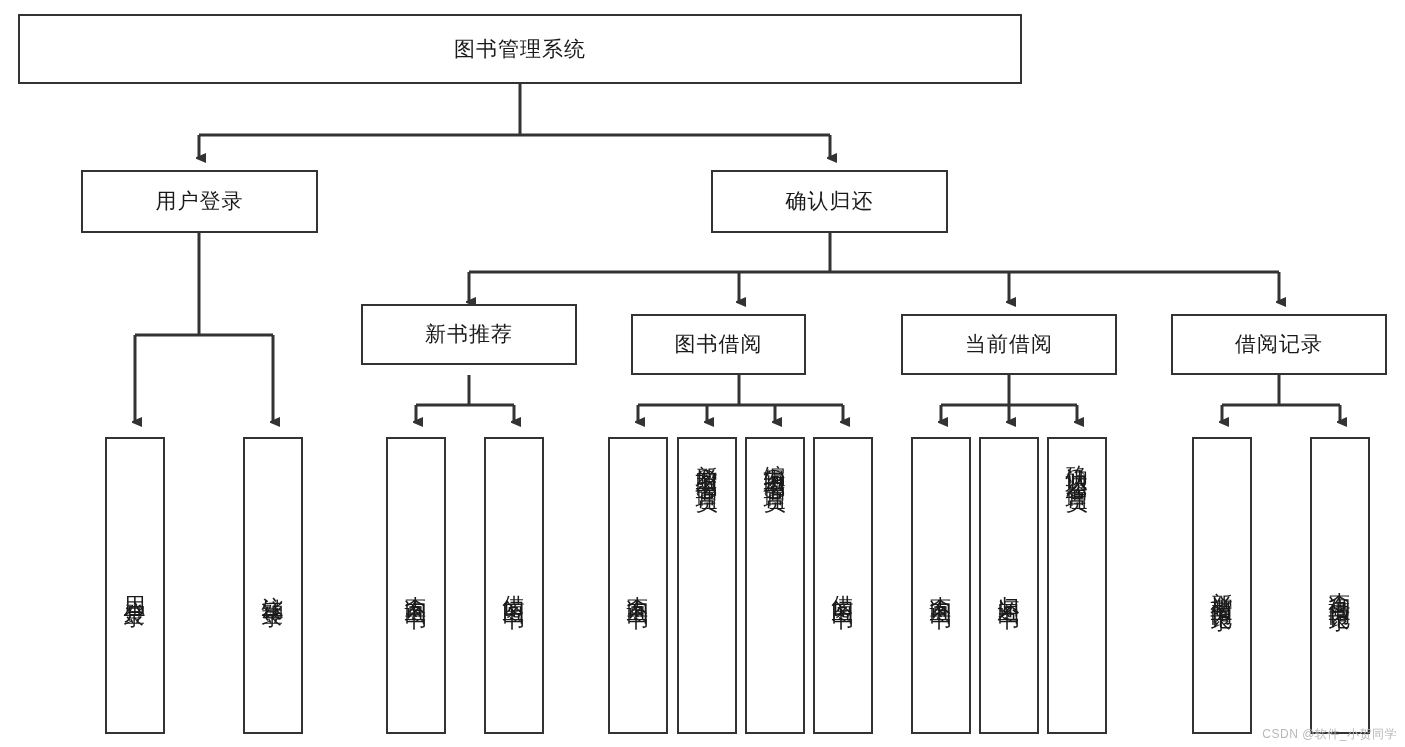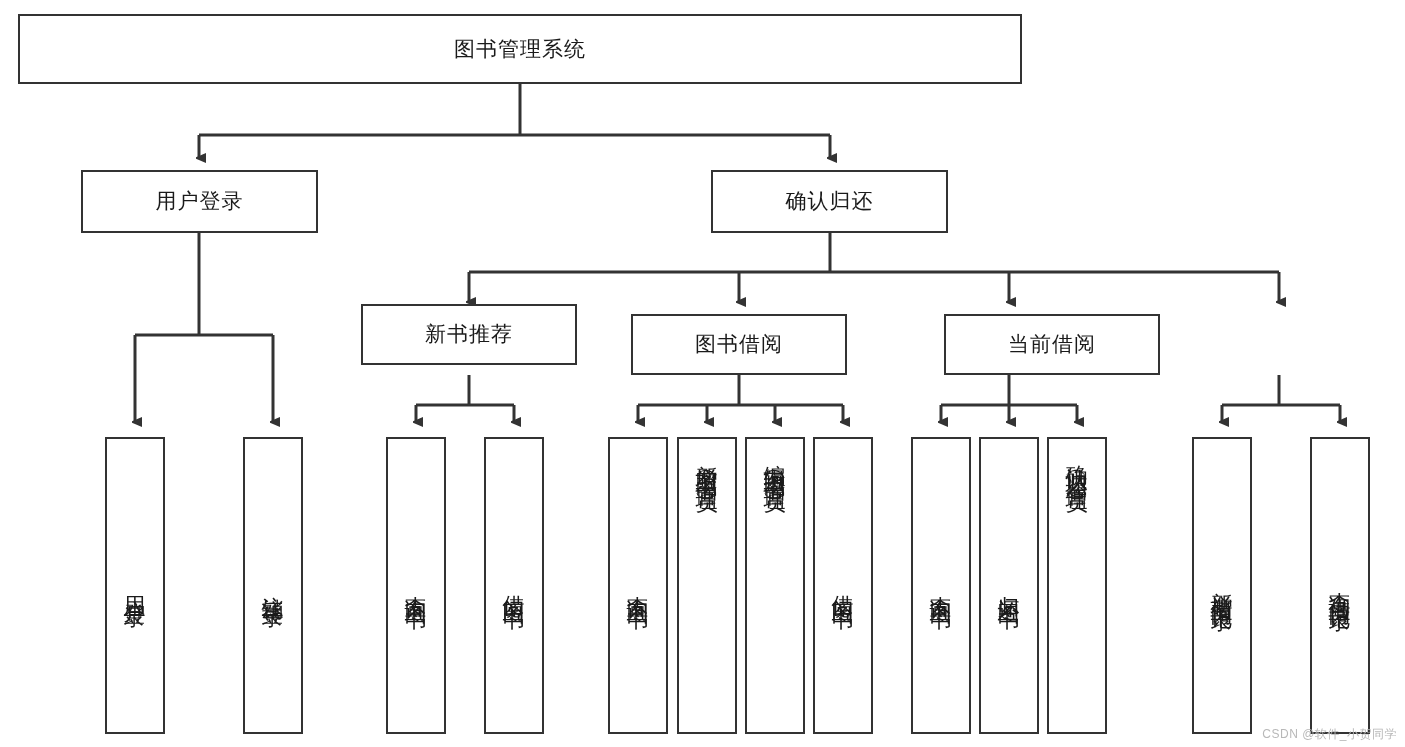--- a/index.html
+++ b/index.html
@@ -134,28 +134,31 @@
   </div>
 
   <div class="node" style="left:711px; top:170px; width:237px; height:63px;">
     <span class="label">确认归还</span>
   </div>
 
   <div class="node" style="left:361px; top:304px; width:216px; height:61px;">
     <span class="label">新书推荐</span>
   </div>
 
-  <div class="node" style="left:631px; top:314px; width:216px; height:61px;">
+  <div class="node" style="left:631px; top:314px; width:175px; height:61px;">
     <span class="label">图书借阅</span>
   </div>
 
-  <div class="node" style="left:901px; top:314px; width:216px; height:61px;margin-left:43px;">
+  <div class="node" style="left:901px; top:314px; width:216px; height:61px;">
     <span class="label">当前借阅</span>
   </div>
 
+  <div class="node" style="left:1171px; top:314px; width:216px; height:61px;">
+    <span class="label">借阅记录</span>
+  </div>
 
   <div class="node vertical short" style="left:105px; top:437px; width:60px; height:297px;">
     <span class="label">用户登录</span>
   </div>
 
   <div class="node vertical short" style="left:243px; top:437px; width:60px; height:297px;">
     <span class="label">注销登录</span>
   </div>
 
   <div class="node vertical short" style="left:386px; top:437px; width:60px; height:297px;">

